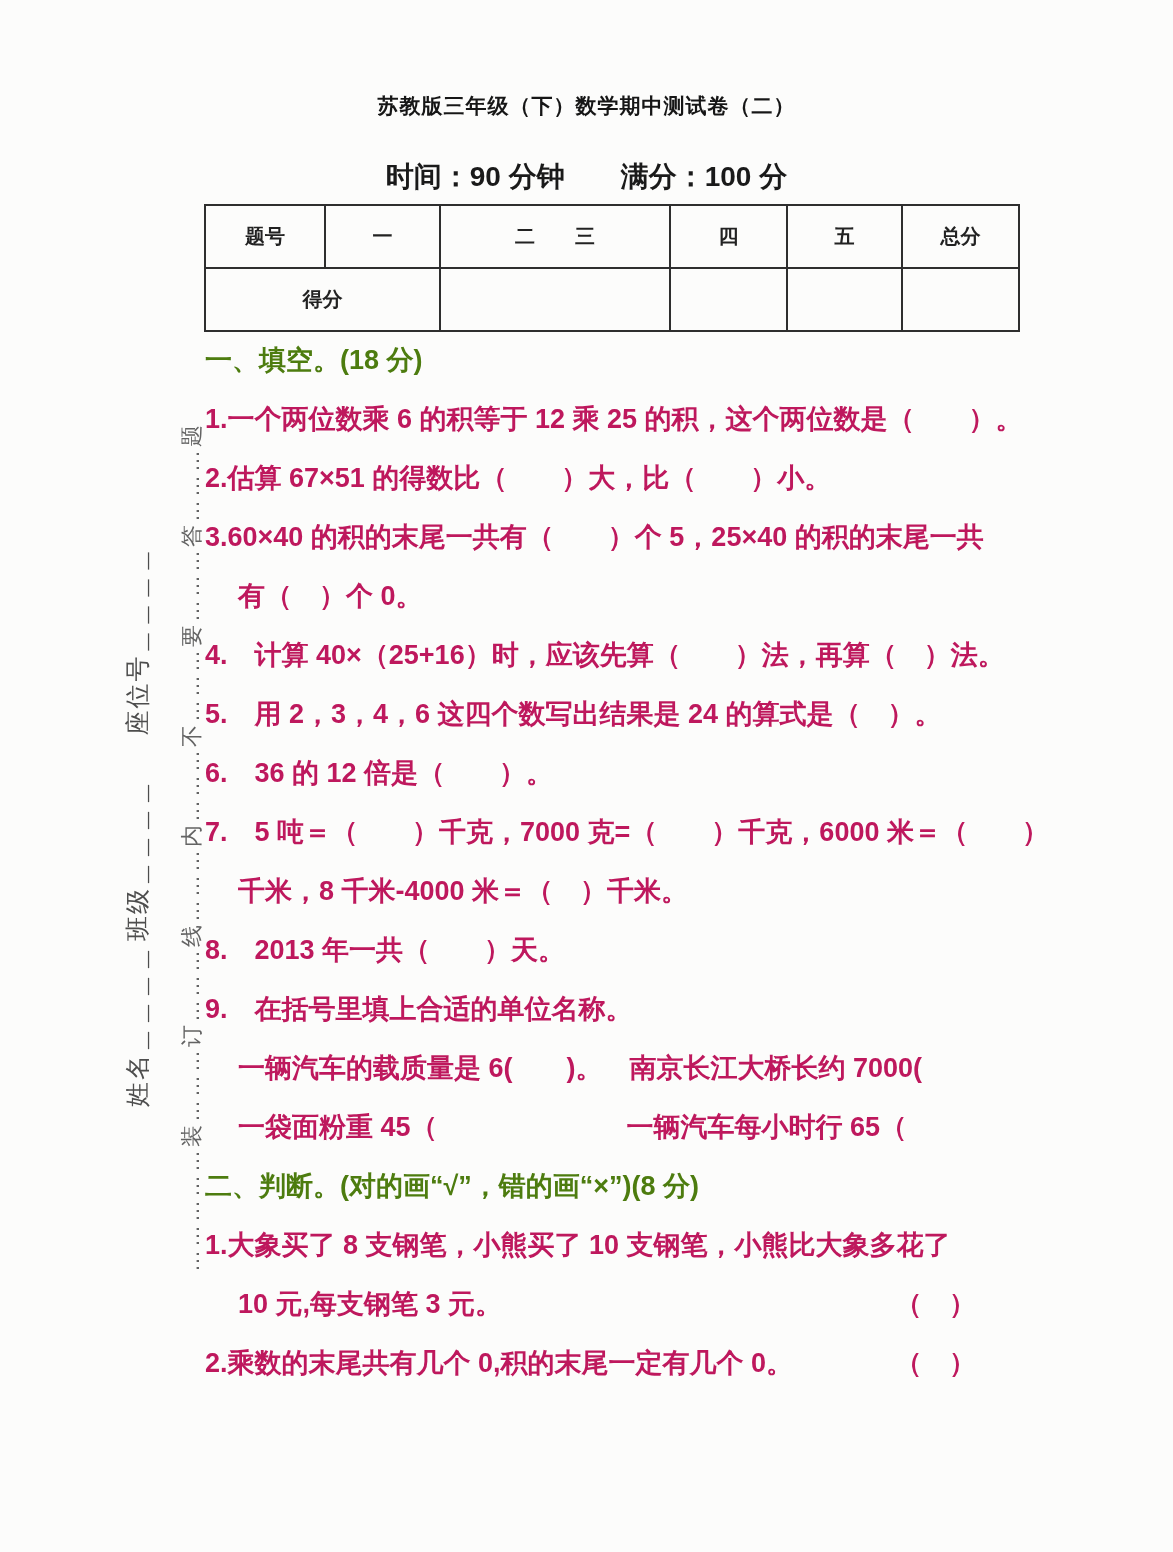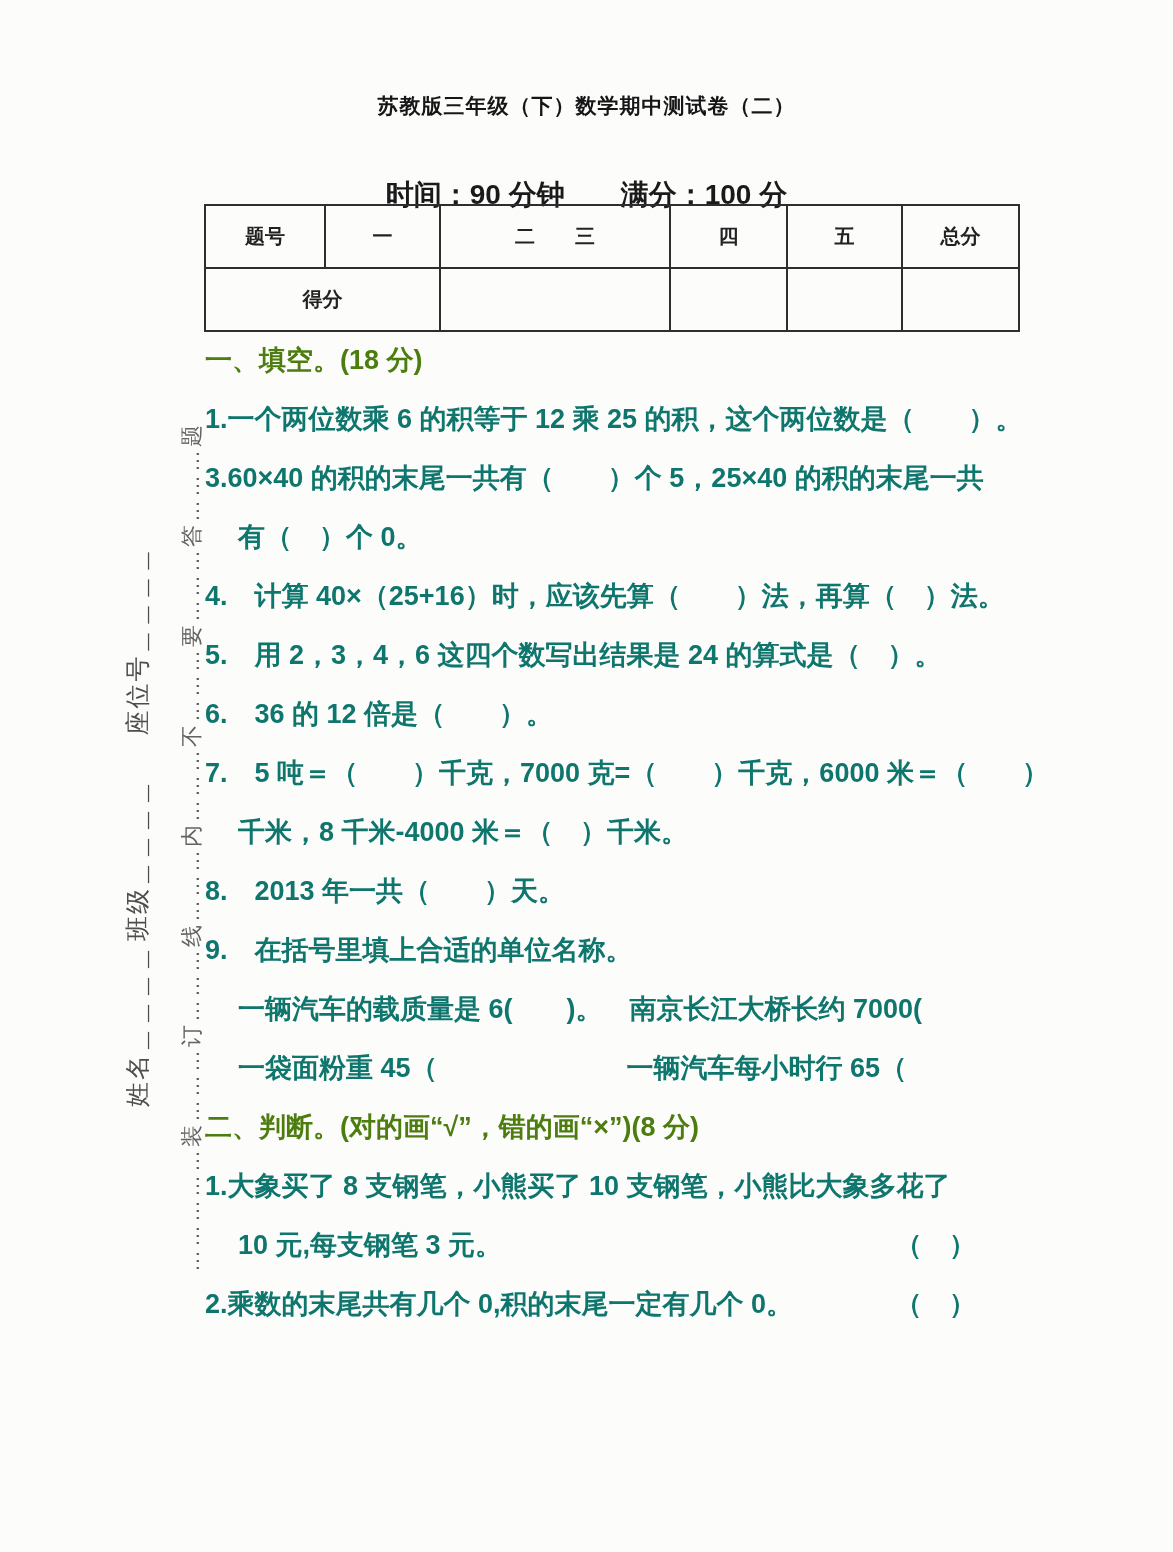--- a/index.html
+++ b/index.html
@@ -11,40 +11,40 @@
     font-family:"Liberation Sans", sans-serif;
     color:#1b1b1b;
     overflow:hidden;
   }
   .title{
     position:absolute;top:92px;left:0;width:100%;
     text-align:center;font-size:21px;font-weight:700;letter-spacing:1px;
     color:#161616;
   }
   .subtitle{
-    position:absolute;top:176px;left:0;width:100%;
+    position:absolute;top:158px;left:0;width:100%;
     text-align:center;font-size:28px;font-weight:700;color:#1a1a1a;
   }
   table.score-table{
     position:absolute;left:204px;top:204px;
     width:814px;border-collapse:collapse;table-layout:fixed;
   }
   table.score-table td{
     border:2px solid #2e2e2e;
     height:61px;text-align:center;vertical-align:middle;
     font-size:20px;font-weight:600;color:#222;
     padding:0;
   }
   td.corner,td.rowlabel{text-align:left;padding-left:24px;}
   .content{
     position:absolute;left:205px;top:331px;width:860px;
   }
   .line{
     position:relative;height:59px;line-height:59px;
-    font-size:27px;font-weight:600;white-space:nowrap;color:#0f766e;
+    font-size:27px;font-weight:600;white-space:nowrap;color:#be185d;
   }
   .line.heading{font-weight:700;color:#4d7c0f;}
   .line.indent{padding-left:33px;}
   .line .rp{position:absolute;left:690px;top:0;}
   .binding{
     position:absolute;left:175px;top:388px;height:884px;width:30px;
   }
   .binding-text{
     position:absolute;left:2px;top:884px;
     transform-origin:0 0;transform:rotate(-90deg);
@@ -99,20 +99,21 @@
   <div class="binding">
     <div class="binding-text">……………装………订………线………内………不………要………答………题</div>
   </div>
   <div class="vlabel seat">座位号＿＿＿＿</div>
   <div class="vlabel clazz">班级＿＿＿＿</div>
   <div class="vlabel name">姓名＿＿＿＿</div>
 
   <div class="content">
     <div class="line heading">一、填空。(18 分)</div>
     <div class="line">1.一个两位数乘 6 的积等于 12 乘 25 的积，这个两位数是（　　）。</div>
+    <div class="line">2.估算 67×51 的得数比（　　）大，比（　　）小。</div>
     <div class="line">3.60×40 的积的末尾一共有（　　）个 5，25×40 的积的末尾一共</div>
     <div class="line indent">有（　）个 0。</div>
     <div class="line">4.　计算 40×（25+16）时，应该先算（　　）法，再算（　）法。</div>
     <div class="line">5.　用 2，3，4，6 这四个数写出结果是 24 的算式是（　）。</div>
     <div class="line">6.　36 的 12 倍是（　　）。</div>
     <div class="line">7.　5 吨＝（　　）千克，7000 克=（　　）千克，6000 米＝（　　）</div>
     <div class="line indent">千米，8 千米-4000 米＝（　）千米。</div>
     <div class="line">8.　2013 年一共（　　）天。</div>
     <div class="line">9.　在括号里填上合适的单位名称。</div>
     <div class="line indent">一辆汽车的载质量是 6(　　)。　南京长江大桥长约 7000(</div>

